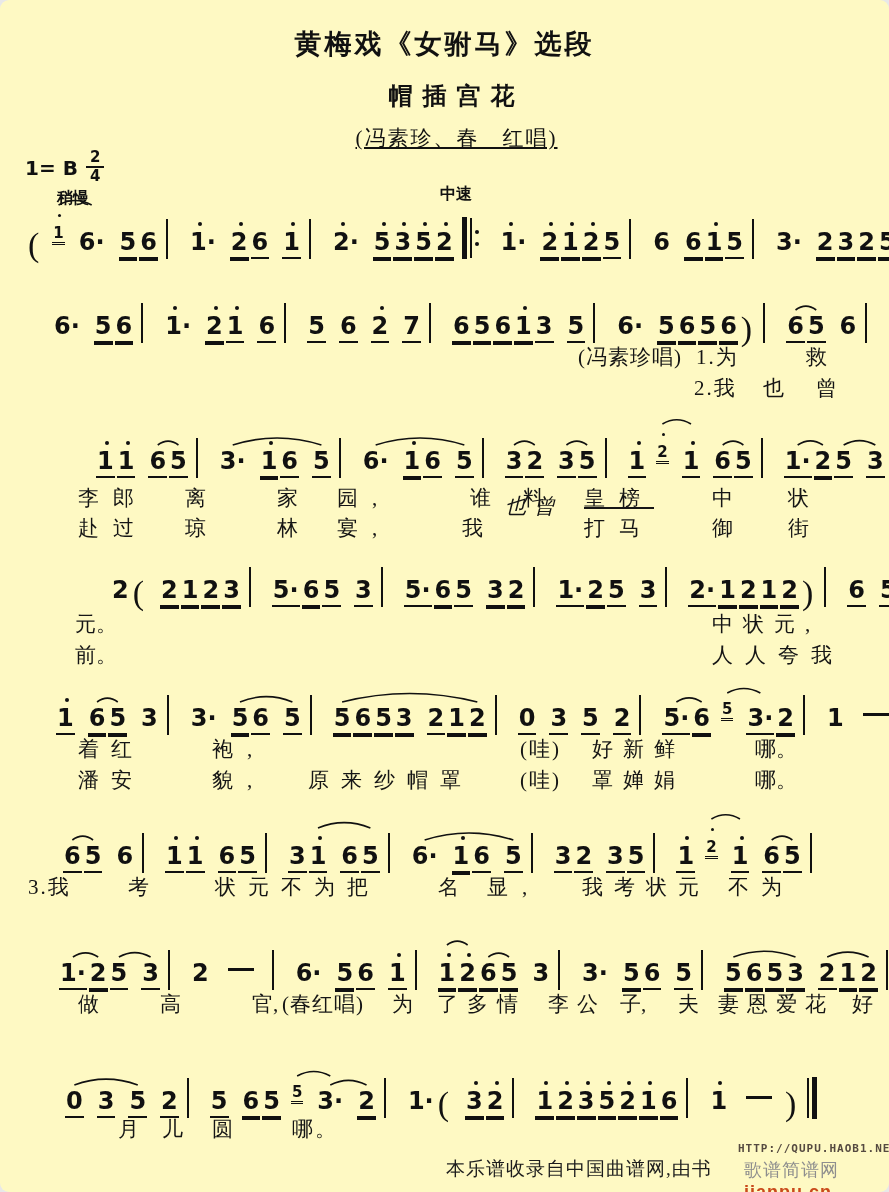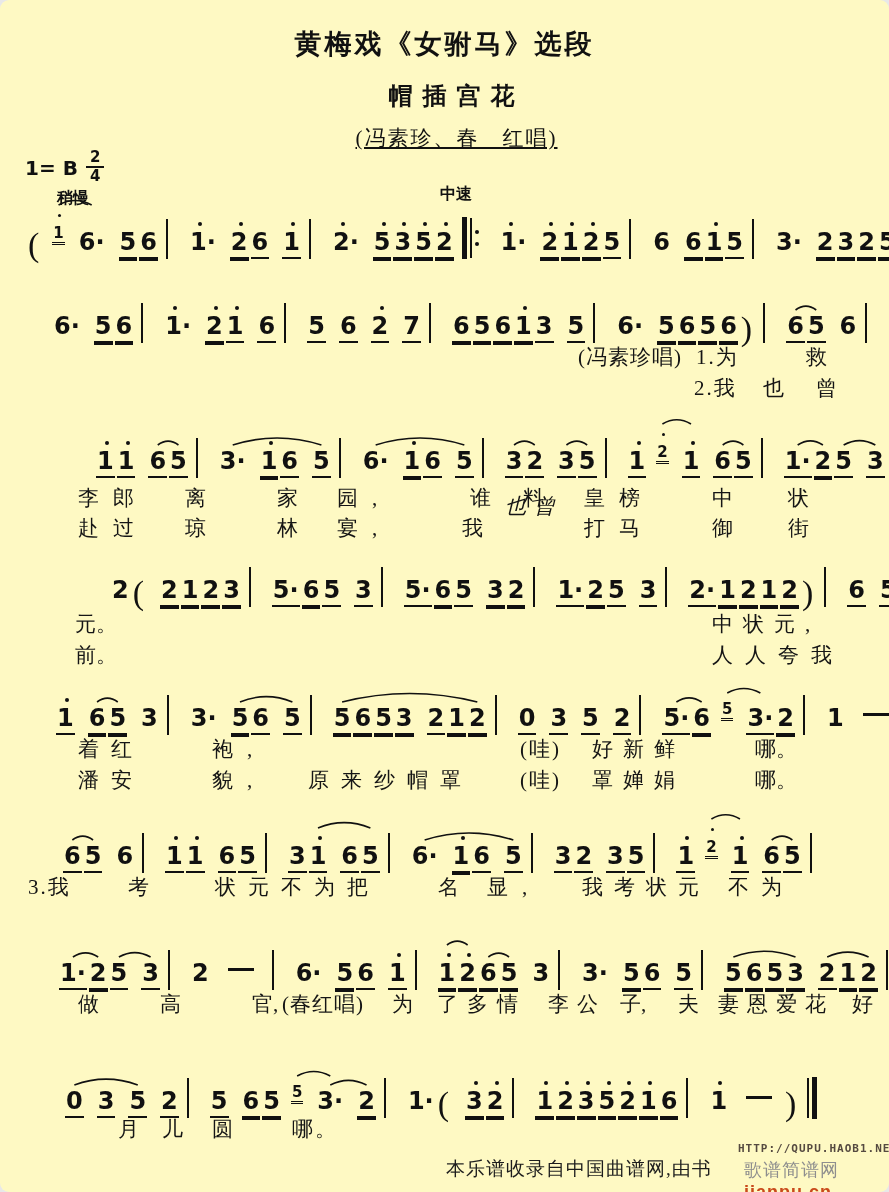--- a/index.html
+++ b/index.html
@@ -121,21 +121,21 @@
         <path d="M 639.6953125 39 Q 650.046875 31.13671875 660.3984375 39" fill="none" stroke="#111" stroke-width="1.6"></path>
         <path d="M 714.6640625 39 Q 727.296875 30.72609375 739.9296875 39" fill="none" stroke="#111" stroke-width="1.6"></path>
         <path d="M 760.6328125 39 Q 776.484375 30.146718749999998 792.3359375 39" fill="none" stroke="#111" stroke-width="1.6"></path>
       </svg></div>
     <span class="ly" style="left: 78px; top: 484px;">李郎</span>
     <span class="ly" style="left: 185px; top: 484px;">离</span>
     <span class="ly" style="left: 277px; top: 484px;">家</span>
     <span class="ly" style="left: 337px; top: 484px;">园,</span>
     <span class="ly" style="left: 470px; top: 484px;">谁</span>
     <span class="ly" style="left: 523px; top: 484px;">料</span>
-    <span class="ly" style="left: 584px; top: 484px;">皇榜</span>
+    <span class="ly" style="left: 584px; top: 484px; text-decoration: underline;">皇榜</span>
     <span class="ly" style="left: 712px; top: 484px;">中</span>
     <span class="ly" style="left: 788px; top: 484px;">状</span>
     <span class="ly" style="left: 78px; top: 514px;">赴过</span>
     <span class="ly" style="left: 185px; top: 514px;">琼</span>
     <span class="ly" style="left: 277px; top: 514px;">林</span>
     <span class="ly" style="left: 337px; top: 514px;">宴,</span>
     <span class="ly" style="left: 462px; top: 514px;">我</span>
     <span class="ly" style="left: 505px; top: 492px; letter-spacing: 8px; font-style: italic;">也曾</span>
     <span class="ly" style="left: 584px; top: 514px;">打马</span>
     <span class="ly" style="left: 712px; top: 514px;">御</span>

